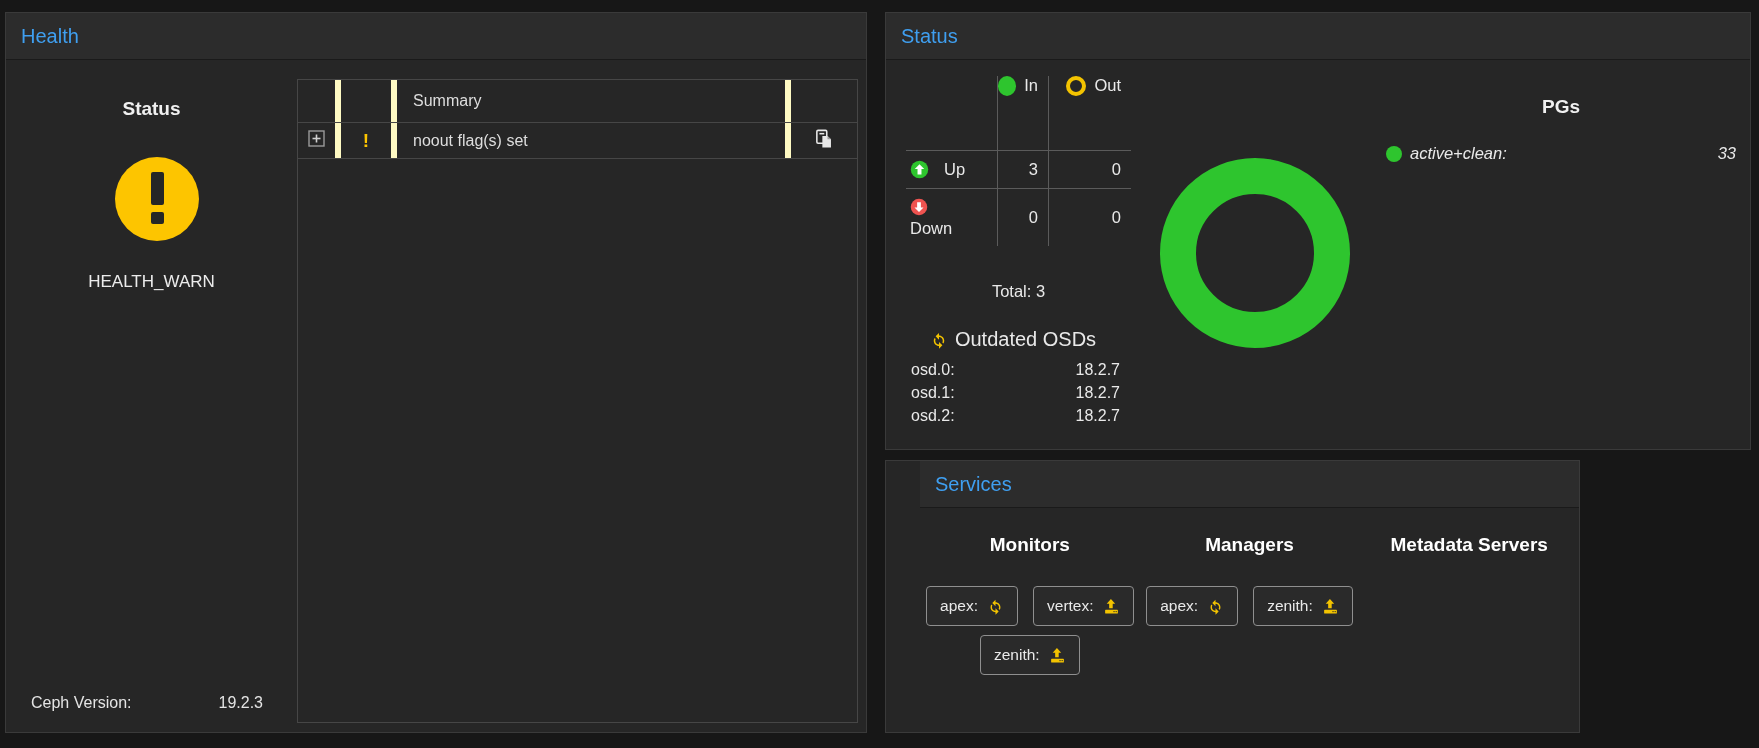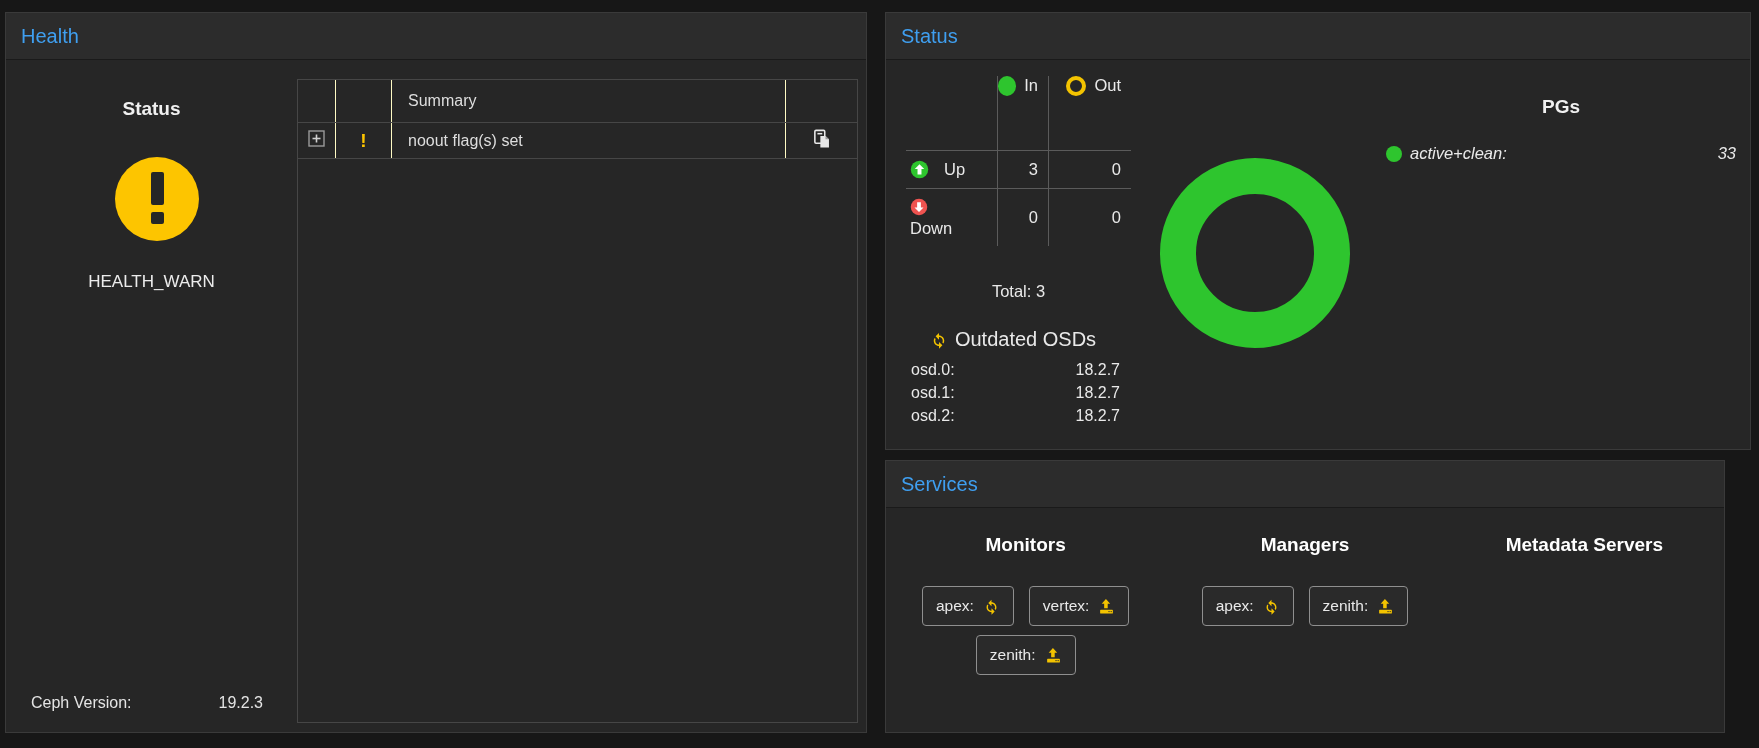--- a/index.html
+++ b/index.html
@@ -23,21 +23,21 @@
   .warn-bar{width:13px;height:33px;background:#262626;margin-top:15px;border-radius:2px;}
   .warn-dot{width:13px;height:12px;background:#262626;margin-top:7px;border-radius:2px;}
   .health-status{position:absolute;left:0;top:212px;width:291px;text-align:center;font-size:17px;color:#ececec;}
   .version-row{position:absolute;left:25px;top:634px;width:232px;display:flex;justify-content:space-between;font-size:16px;color:#e4e4e4;}
 
   .htable{position:absolute;left:291px;top:19px;width:561px;height:644px;border:1px solid #464646;box-sizing:border-box;}
   .htable-row{display:grid;grid-template-columns:37px 56px 394px 1fr;box-sizing:border-box;border-bottom:1px solid #464646;}
   .htable-header{height:43px;}
   .htable-datarow{height:36px;}
   .hcell{display:flex;align-items:center;box-sizing:border-box;height:100%;}
-  .hcell + .hcell{border-left:1px solid #fef9c3;}
+  .hcell + .hcell{border-left:6px solid #fef9c3;}
   .hcell.center{justify-content:center;}
   .hcell.textcell{padding-left:16px;font-size:16px;color:#dedede;}
   .excl{color:#fdc500;font-weight:bold;font-size:19px;}
 
   
   #status-panel{left:885px;top:12px;width:866px;height:438px;}
   #status-panel .panel-body{height:390px;}
   .osd-grid{position:absolute;left:20px;top:16px;display:grid;grid-template-columns:91px 51px 83px;grid-template-rows:74px 38px 58px;}
   .ocell{display:flex;align-items:center;box-sizing:border-box;font-size:16.5px;color:#e9e9e9;}
   .ocell.head{flex-direction:row;align-items:flex-start;justify-content:flex-end;padding:0 10px 5px 0;gap:8px;}
@@ -55,21 +55,21 @@
   .outdated-item{display:flex;justify-content:space-between;font-size:16px;line-height:23px;padding-left:5px;}
   .icon-sync{width:18px;height:18px;color:#f3c300;}
   .donut{position:absolute;left:274px;top:98px;width:118px;height:118px;border:36px solid #2ec52e;border-radius:50%;box-sizing:content-box;}
   .pgs-block{position:absolute;left:500px;top:24px;width:350px;margin-top:12px;}
   .pgs-title{text-align:center;font-weight:bold;font-size:19px;color:#f0f0f0;}
   .pgs-legend{margin-top:26px;display:flex;align-items:center;font-size:16.5px;font-style:italic;}
   .legend-dot{width:16px;height:16px;border-radius:50%;background:#2ec52e;margin-right:8px;}
   .legend-value{margin-left:auto;}
 
   
-  #services-panel{left:885px;top:460px;width:840px;height:273px;}
+  #services-panel{left:885px;top:460px;width:695px;height:273px;padding-left:34px;}
   #services-panel .panel-body{height:225px;display:flex;}
   .svc-col{width:288px;display:flex;flex-direction:column;align-items:center;}
   .svc-heading{margin-top:26px;font-weight:bold;font-size:19px;color:#ffffff;}
   .svc-row{display:flex;gap:15px;margin-top:30px;}
   .svc-row.second{margin-top:9px;}
   .svc-btn{height:40px;box-sizing:border-box;border:1px solid #8f8f8f;border-radius:4px;background:#2a2a2a;
     display:inline-flex;align-items:center;gap:9px;padding:0 13px;font-size:15.5px;color:#e9e9e9;cursor:pointer;}
   .svc-btn .icon-sync,.svc-btn .icon-upload{width:17px;height:17px;color:#f3c300;}
   .icon-upload{display:inline-block;}
 </style>

